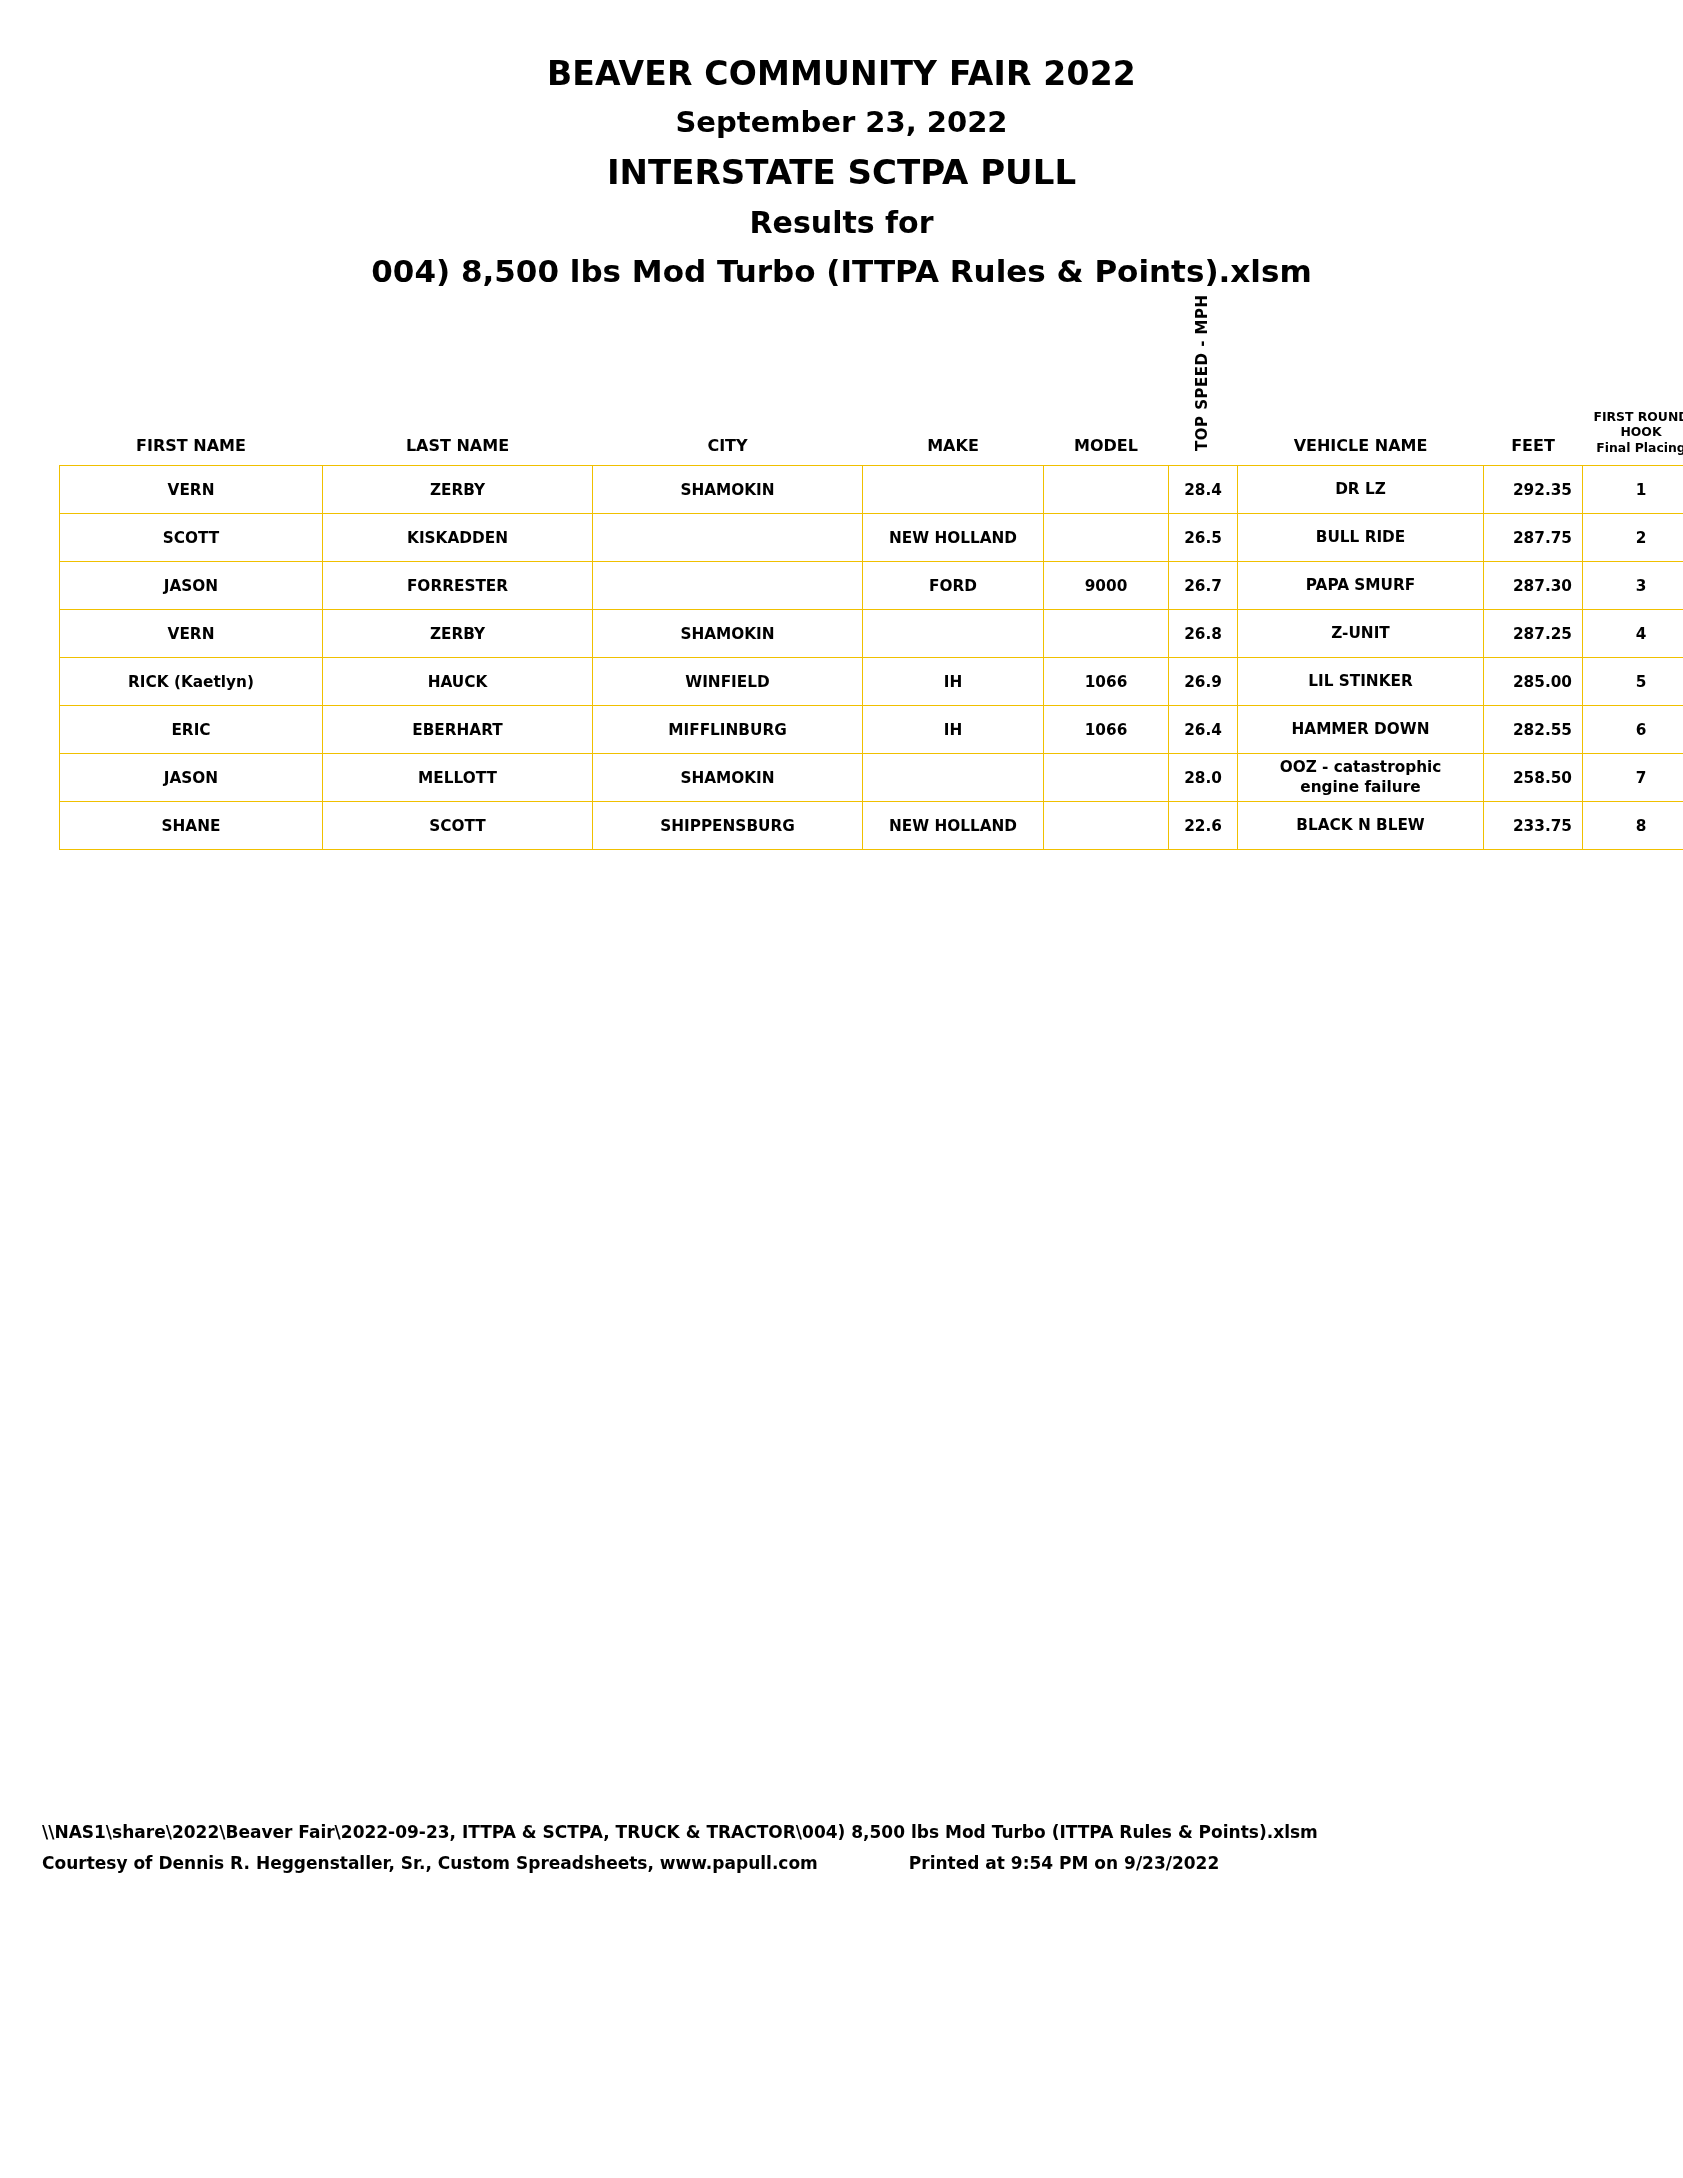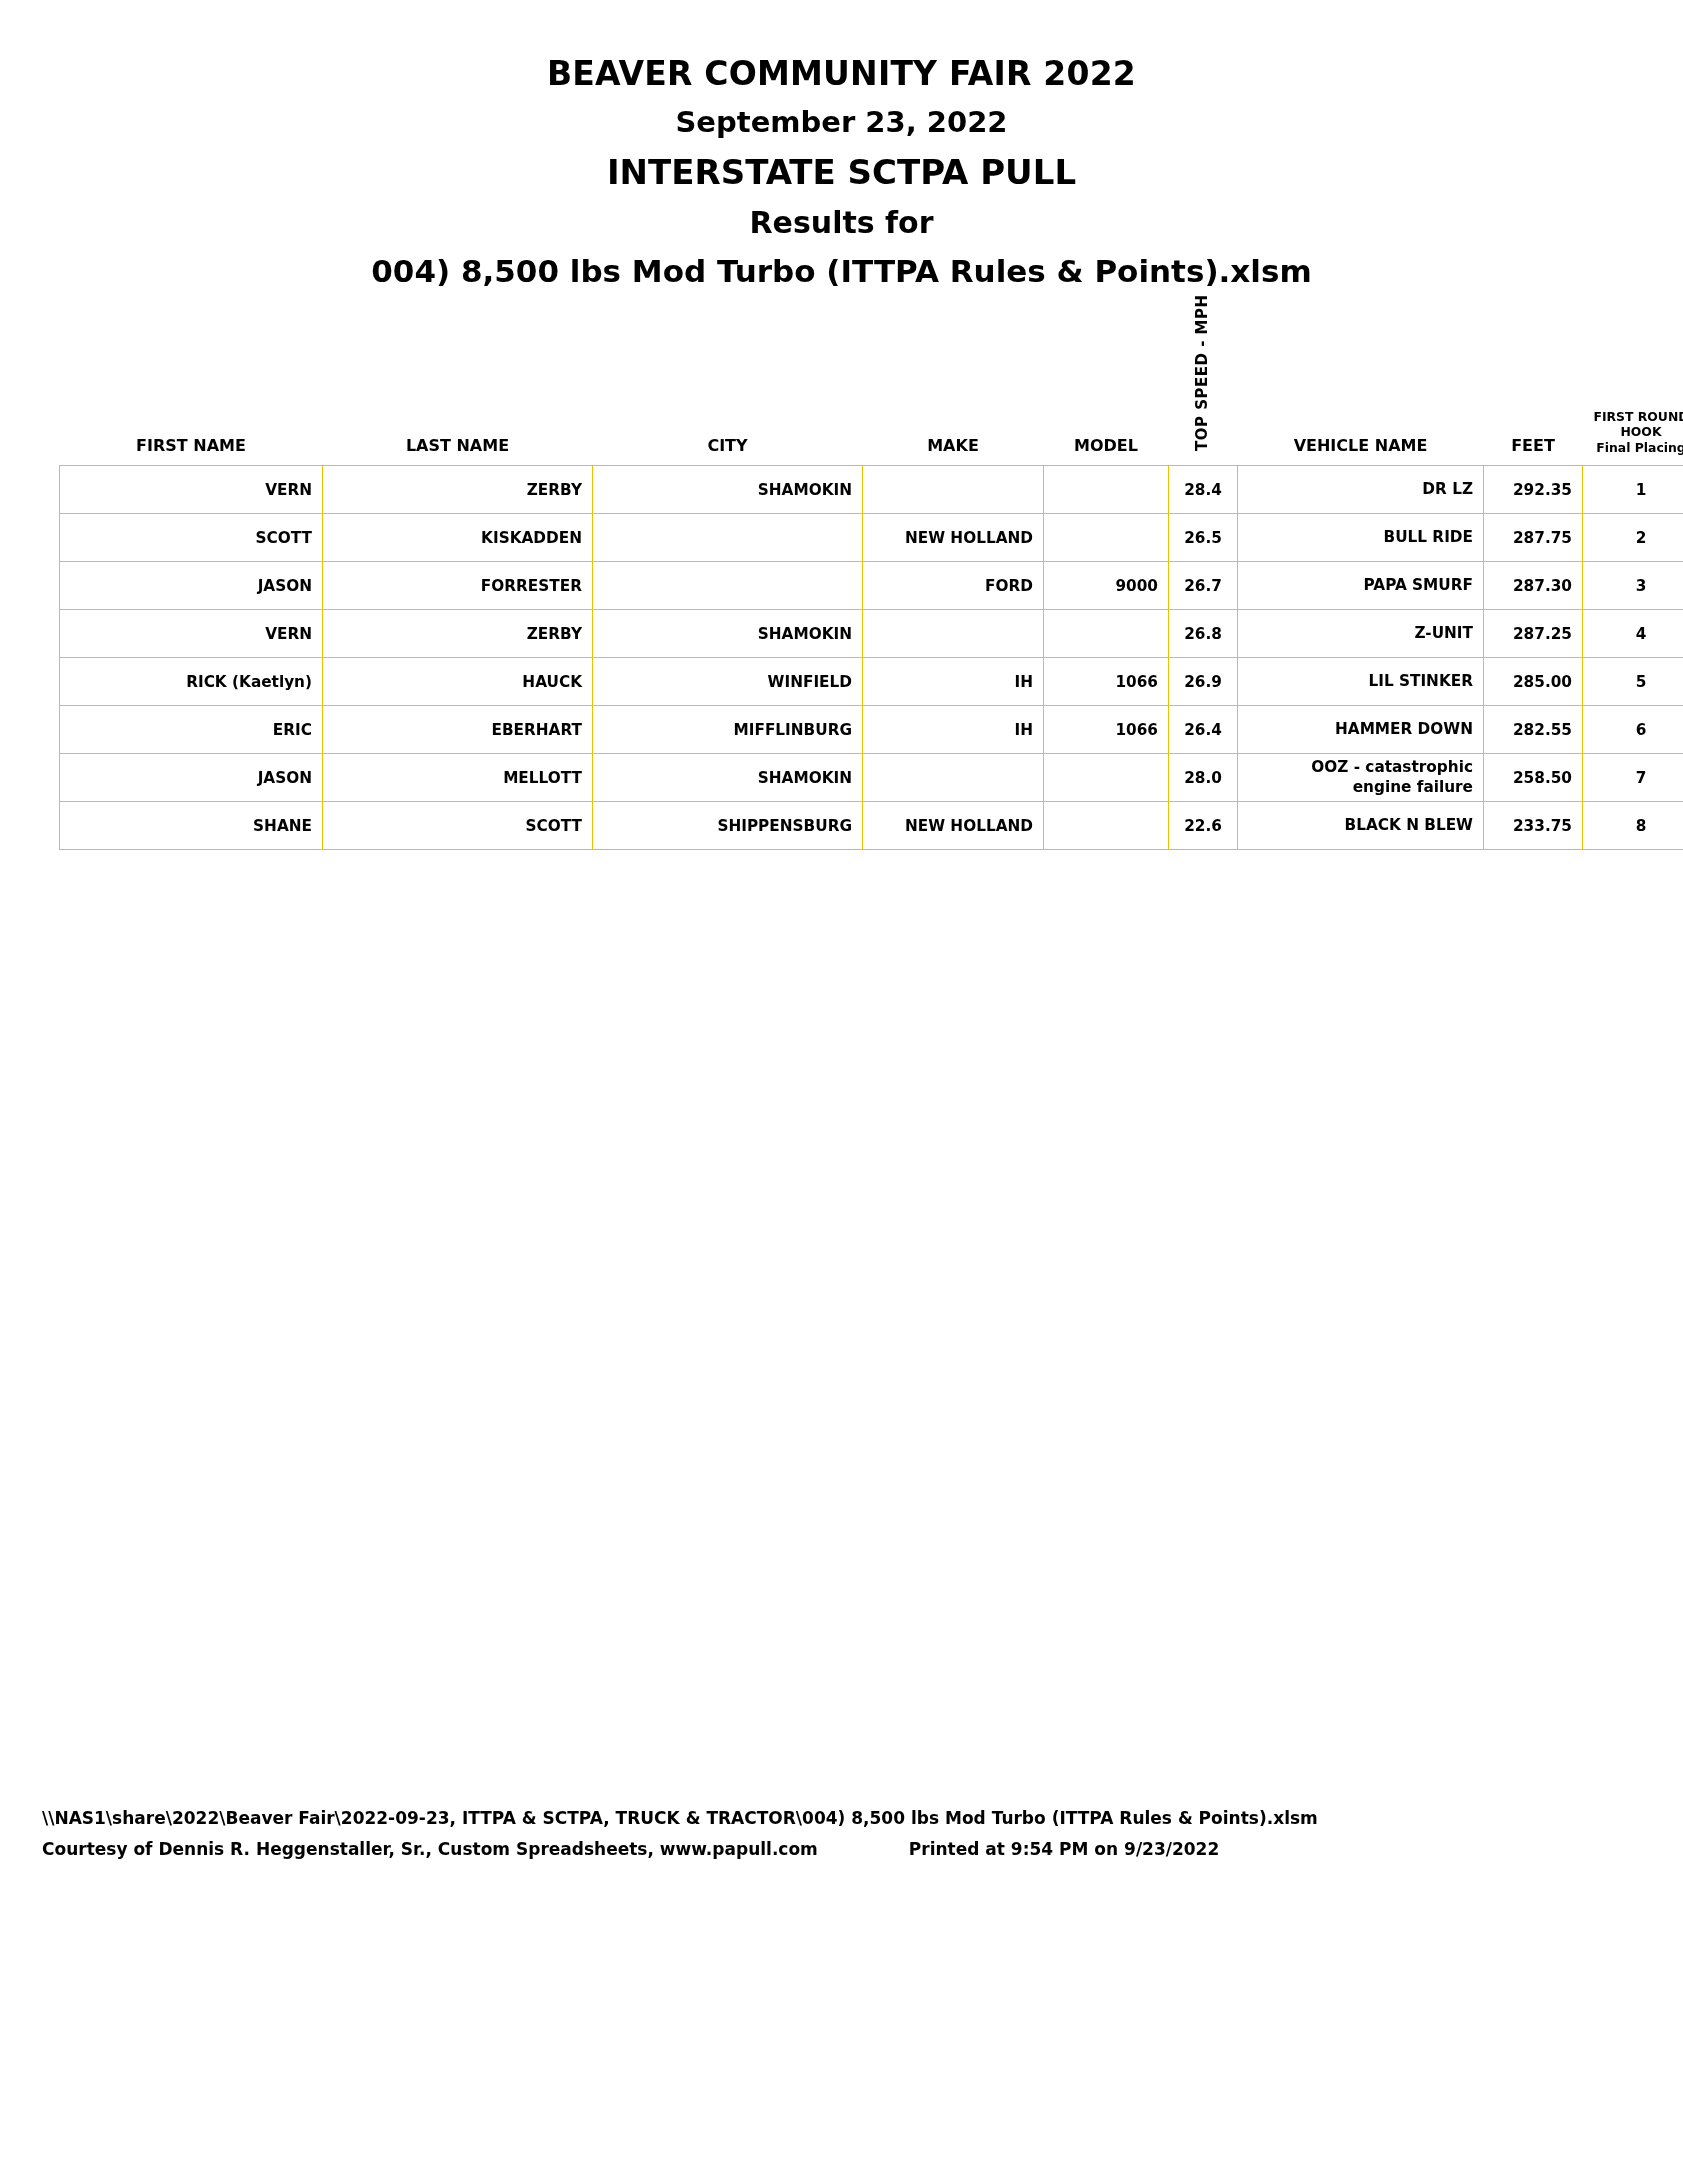--- a/index.html
+++ b/index.html
@@ -95,31 +95,31 @@
 
   table.results tbody td {
     border: 1.6px solid #f0c000;
     font-size: 15.3px;
     font-weight: bold;
     height: 48px;
     padding: 2px 10px;
     vertical-align: middle;
     box-sizing: border-box;
   }
-  tbody td.c-left { text-align: right; }
+  tbody td.c-left { text-align: center; }
   td.vehicle-cell { line-height: 1.25; }
   td.speed-cell { text-align: center; padding: 2px 4px; }
   td.feet-cell { text-align: right; padding-right: 12px; }
   td.place-cell { text-align: center; }
 
   .footer {
     position: absolute;
     left: 0;
     right: 0;
-    bottom: 57px;
+    bottom: 43px;
     padding: 0 42px;
     box-sizing: border-box;
   }
   .footer-line-1 {
     font-size: 17px;
     font-weight: bold;
     text-align: left;
     margin-bottom: 11px;
   }
   .footer-line-2 {

